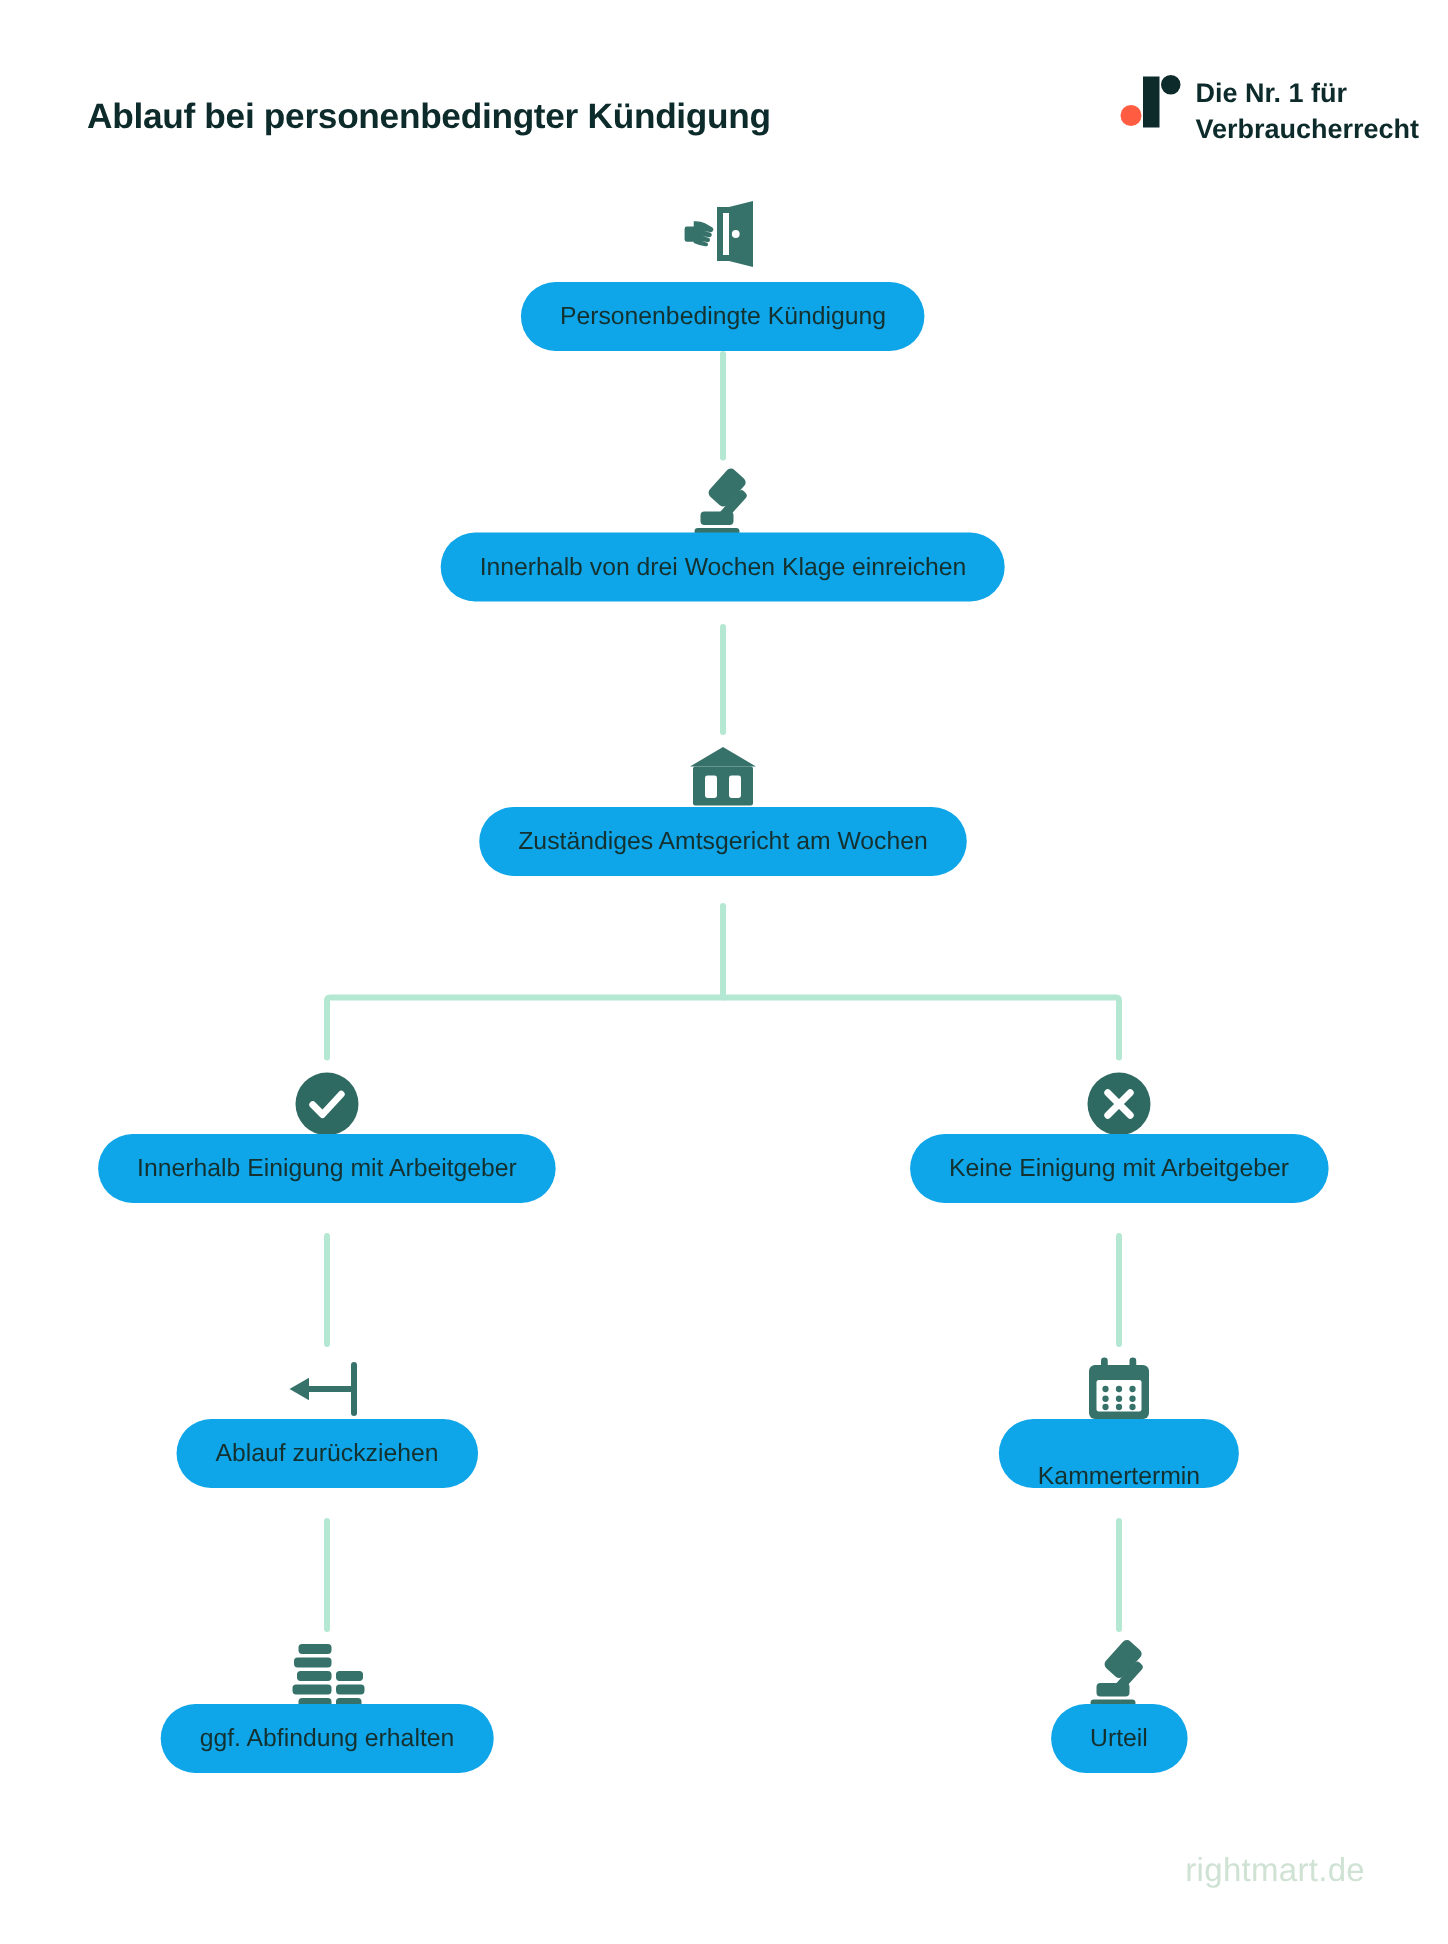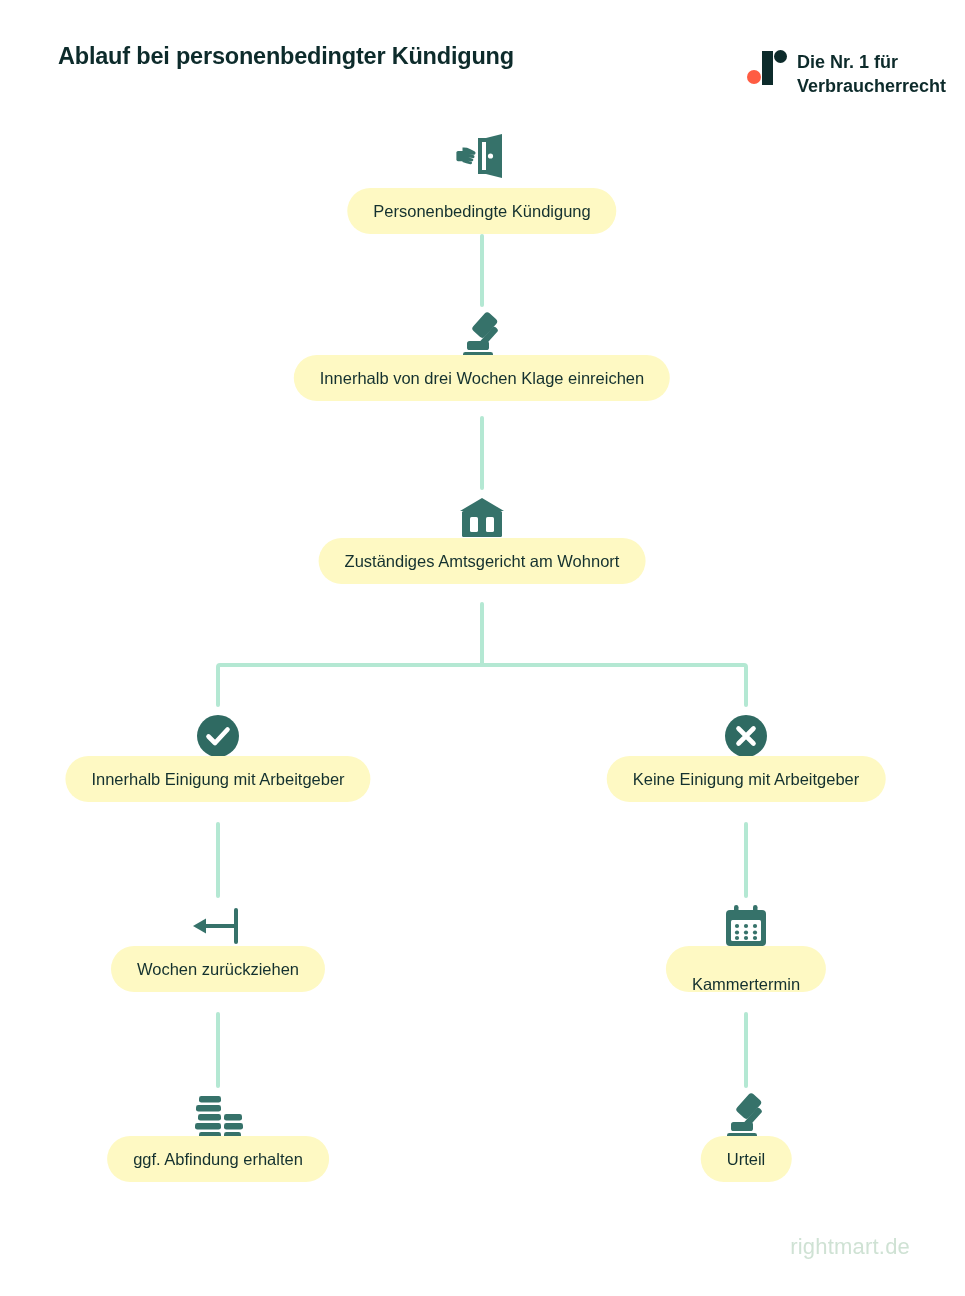--- a/index.html
+++ b/index.html
@@ -18,21 +18,21 @@
   
   #header {
     position: absolute;
     top: 0; left: 0;
     width: 965px;
     height: 110px;
   }
   #page-title {
     position: absolute;
     left: 58px;
-    top: 43px;
+    top: 64px;
     font-size: 23.5px;
     font-weight: bold;
     color: #0d2b2b;
     letter-spacing: -0.2px;
     white-space: nowrap;
   }
   #brand-logo {
     position: absolute;
     left: 745px;
     top: 47px;
@@ -100,21 +100,21 @@
     display: flex;
     align-items: center;
     justify-content: center;
   }
   .node-icon svg { display: block; }
 
   .pill {
     position: absolute;
     left: 50%;
     transform: translateX(-50%);
-    background: #fef9c3;
+    background: #0ea5e9;
     border-radius: 26px;
     height: 46px;
     display: flex;
     align-items: center;
     justify-content: center;
     padding: 0 26px;
     box-sizing: border-box;
     white-space: nowrap;
   }
   .pill-label {
@@ -255,21 +255,21 @@
       <svg width="48" height="44" viewBox="0 0 48 44">
         <g fill="#36726a">
           <path d="M24 2 L46 15 L2 15 Z"></path>
           <rect x="4" y="15" width="40" height="26" rx="1.5"></rect>
           <rect x="12" y="21" width="8" height="15" rx="1.6" fill="#ffffff"></rect>
           <rect x="28" y="21" width="8" height="15" rx="1.6" fill="#ffffff"></rect>
         </g>
       </svg>
     </div>
     <div class="pill">
-      <span class="pill-label">Zuständiges Amtsgericht am Wohnort</span>
+      <span class="pill-label">Zuständiges Amtsgericht am Wochen</span>
     </div>
   </div>
 
   <div class="node" id="node-einigung">
     <div class="node-icon">
       <svg width="44" height="44" viewBox="0 0 44 44">
         <circle cx="22" cy="22" r="21" fill="#2f6a62"></circle>
         <path d="M12.5 22.5 L19 29 L31.5 15.5" stroke="#ffffff" stroke-width="4.6" fill="none" stroke-linecap="round" stroke-linejoin="round"></path>
       </svg>
     </div>
@@ -294,21 +294,21 @@
     <div class="node-icon">
       <svg width="56" height="42" viewBox="0 0 56 42">
         <g fill="none" stroke="#36726a" stroke-width="4">
           <line x1="9" y1="21" x2="46" y2="21"></line>
           <line x1="46" y1="5" x2="46" y2="37" stroke-linecap="round"></line>
         </g>
         <path d="M3 21 L16 13.5 L16 28.5 Z" fill="#36726a"></path>
       </svg>
     </div>
     <div class="pill">
-      <span class="pill-label">Wochen zurückziehen</span>
+      <span class="pill-label">Ablauf zurückziehen</span>
     </div>
   </div>
 
   <div class="node" id="node-kammertermin">
     <div class="node-icon">
       <svg width="46" height="44" viewBox="0 0 46 44">
         <g fill="#36726a">
           <rect x="11" y="1" width="4.5" height="11" rx="2.2"></rect>
           <rect x="30" y="1" width="4.5" height="11" rx="2.2"></rect>
           <rect x="3" y="6" width="40" height="36" rx="4"></rect>

